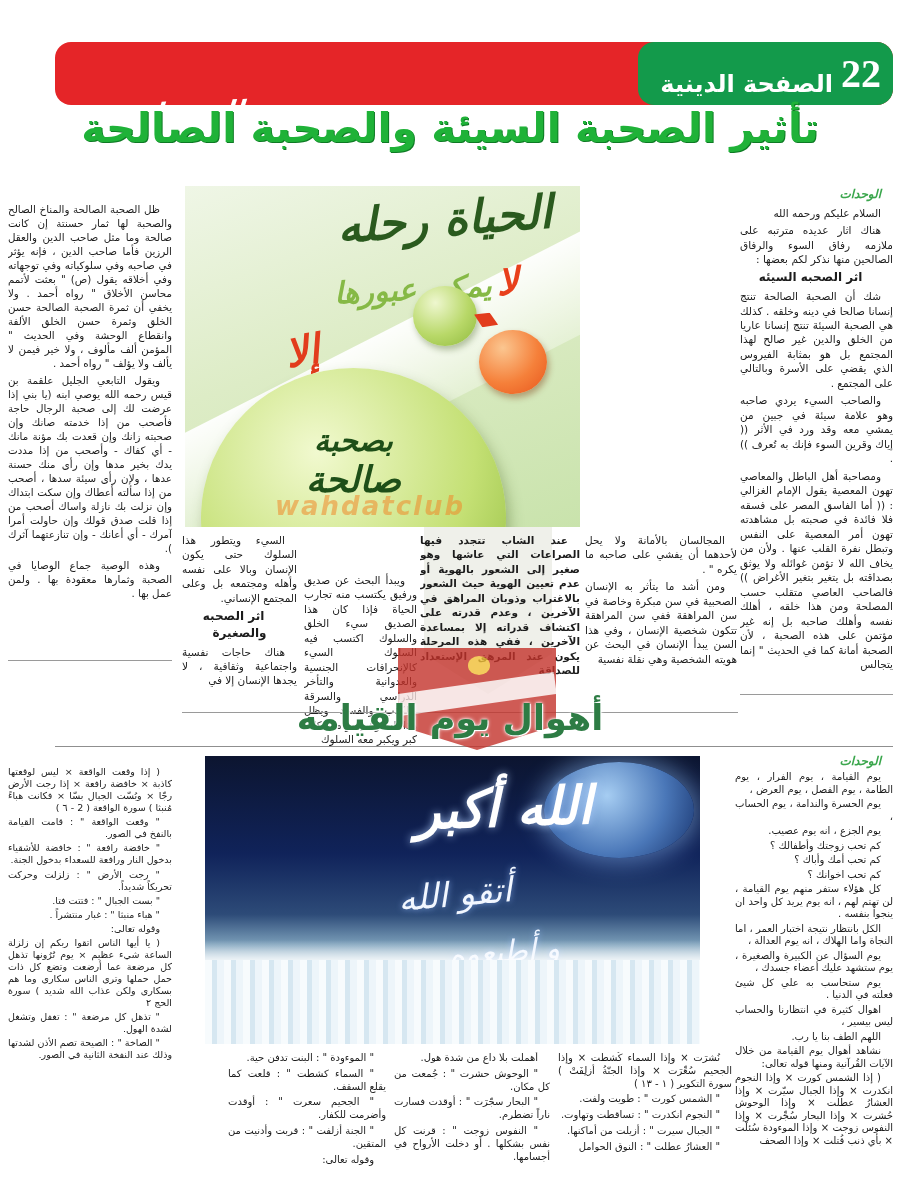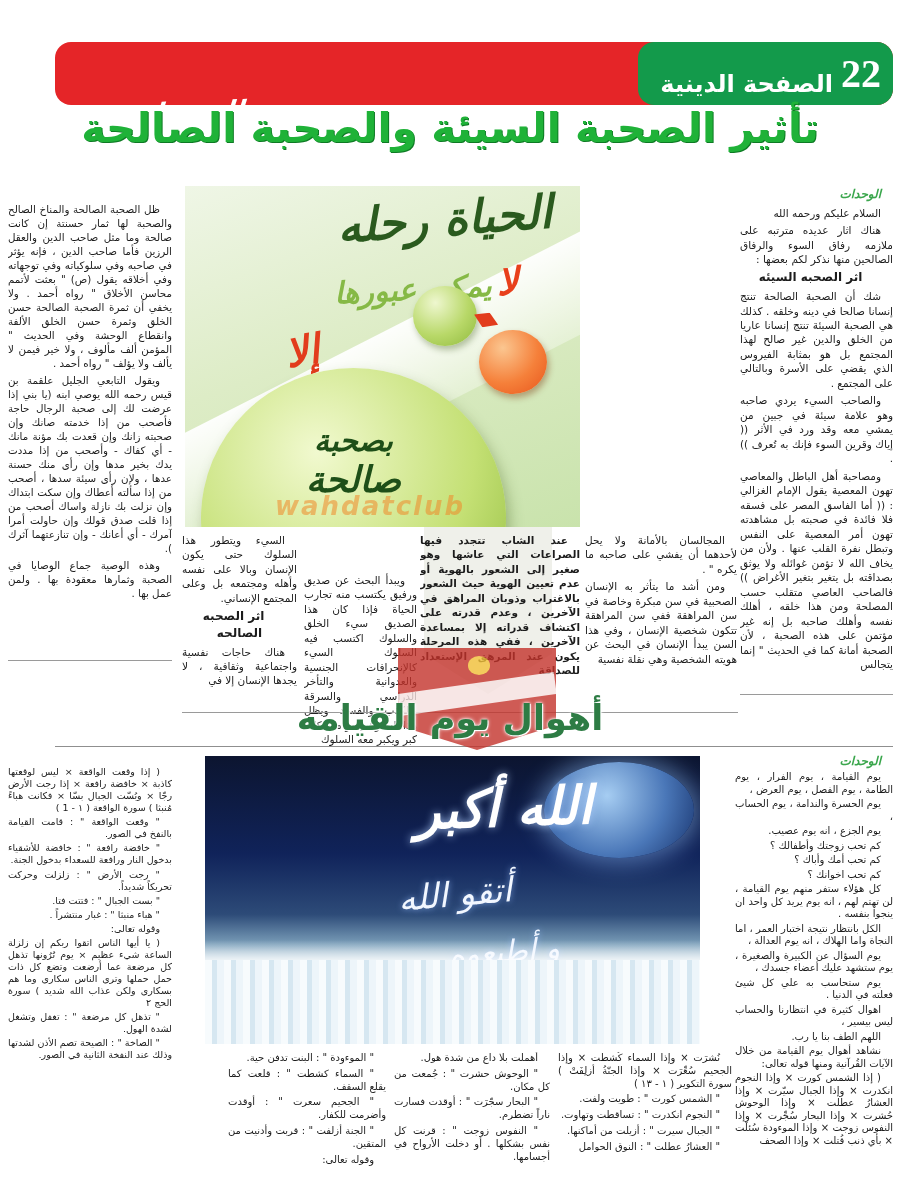--- a/index.html
+++ b/index.html
@@ -172,21 +172,21 @@
     <p>ومن أشد ما يتأثر به الإنسان الصحبية في سن مبكرة وخاصة في سن المراهقة ففي سن المراهقة تتكون شخصية الإنسان ، وفي هذا السن يبدأ الإنسان في البحث عن هويته الشخصية وهي نقلة نفسية</p>
   </div>
   <div class="col c1m2">
     <p>عند الشاب تتجدد فيها الصراعات التي عاشها وهو صغير إلى الشعور بالهوية أو عدم تعيين الهوية حيث الشعور بالاغتراب وذوبان المراهق في الآخرين ، وعدم قدرته على اكتشاف قدراته إلا بمساعدة الآخرين ، ففي هذه المرحلة يكون عند المرهق الإستعداد للصداقة</p>
   </div>
   <div class="col c1m3">
     <p>ويبدأ البحث عن صديق ورفيق يكتسب منه تجارب الحياة فإذا كان هذا الصديق سيء الخلق والسلوك اكتسب فيه السلوك السيء كالإنحرافات الجنسية والعدوانية والتأخر الدراسي والسرقة والكذب والفساد ويظل هذا السلوك ينمو معه كلما كبر ويكبر معه السلوك</p>
   </div>
   <div class="col c1m4">
     <p>السيء ويتطور هذا السلوك حتى يكون الإنسان وبالا على نفسه وأهله ومجتمعه بل وعلى المجتمع الإنساني.</p>
-    <p class="subhead">اثر الصحبه الصالحه</p>
+    <p class="subhead">اثر الصحبه والصغيرة</p>
     <p>هناك حاجات نفسية واجتماعية وثقافية ، لا يجدها الإنسان إلا في</p>
   </div>
 
   <div class="col c1l">
     <p>ظل الصحبة الصالحة والمناخ الصالح والصحبة لها ثمار حسنتة إن كانت صالحة وما مثل صاحب الدين والعقل الرزين فأما صاحب الدين ، فإنه يؤثر في صاحبه وفي سلوكياته وفي توجهاته وفي أخلاقه يقول (ص) " بعثت لأتمم محاسن الأخلاق " رواه أحمد . ولا يخفي أن ثمرة الصحبة الصالحة حسن الخلق وثمرة حسن الخلق الألفة وانقطاع الوحشة وفي الحديث " المؤمن ألف مألوف ، ولا خير فيمن لا يألف ولا يؤلف " رواه أحمد .</p>
     <p>ويقول التابعي الجليل علقمة بن قيس رحمه الله يوصي ابنه (يا بني إذا عرضت لك إلى صحبة الرجال حاجة فأصحب من إذا خدمته صانك وإن صحبته زانك وإن قعدت بك مؤنة مانك - أي كفاك - وأصحب من إذا مددت يدك بخير مدها وإن رأى منك حسنة عدها ، ولإن رأى سيئة سدها ، أصحب من إذا سألته أعطاك وإن سكت ابتداك وإن نزلت بك نازلة واساك أصحب من إذا قلت صدق قولك وإن حاولت أمرا آمرك - أي أعانك - وإن تنازعتهما آثرك ).</p>
     <p>وهذه الوصية جماع الوصايا في الصحبة وثمارها معقودة بها . ولمن عمل بها .</p>
   </div>
 
   <div class="rule rule-a"></div>
@@ -238,21 +238,21 @@
   </div>
   <div class="col c2d">
     <p>" الموءودة " : البنت تدفن حية.</p>
     <p>" السماء كشطت " : قلعت كما يقلع السقف.</p>
     <p>" الجحيم سعرت " : أوقدت وأضرمت للكفار.</p>
     <p>" الجنة أزلفت " : قربت وأدنيت من المتقين.</p>
     <p>وقوله تعالى:</p>
   </div>
 
   <div class="col c2l">
-    <p>( إذا وقعت الواقعة × ليس لوقعتها كاذبة × خافضة رافعة × إذا رجت الأرض رجّا × وبُسّت الجبال بسّا × فكانت هباءً مُنبثا ) سورة الواقعة ( ١ - 1 )</p>
+    <p>( إذا وقعت الواقعة × ليس لوقعتها كاذبة × خافضة رافعة × إذا رجت الأرض رجّا × وبُسّت الجبال بسّا × فكانت هباءً مُنبثا ) سورة الواقعة ( 2 - ٦ )</p>
     <p>" وقعت الواقعة " : قامت القيامة بالنفخ في الصور.</p>
     <p>" خافضة رافعة " : خافضة للأشقياء بدخول النار ورافعة للسعداء بدخول الجنة.</p>
     <p>" رجت الأرض " : زلزلت وحركت تحريكاً شديداً.</p>
     <p>" بست الجبال " : فتتت فتا.</p>
     <p>" هباء منبثا " : غبار منتشراً .</p>
     <p>وقوله تعالى:</p>
     <p>( يا أيها الناس اتقوا ربكم إن زلزلة الساعة شيء عظيم × يوم تُرُونها تذهل كل مرضعة عما أرضعت وتضع كل ذات حمل حملها وترى الناس سكارى وما هم بسكارى ولكن عذاب الله شديد ) سورة الحج ٢</p>
     <p>" تذهل كل مرضعة " : تغفل وتشغل لشدة الهول.</p>
     <p>" الصاخة " : الصيحة تصم الأذن لشدتها وذلك عند النفخة الثانية في الصور.</p>
   </div>

